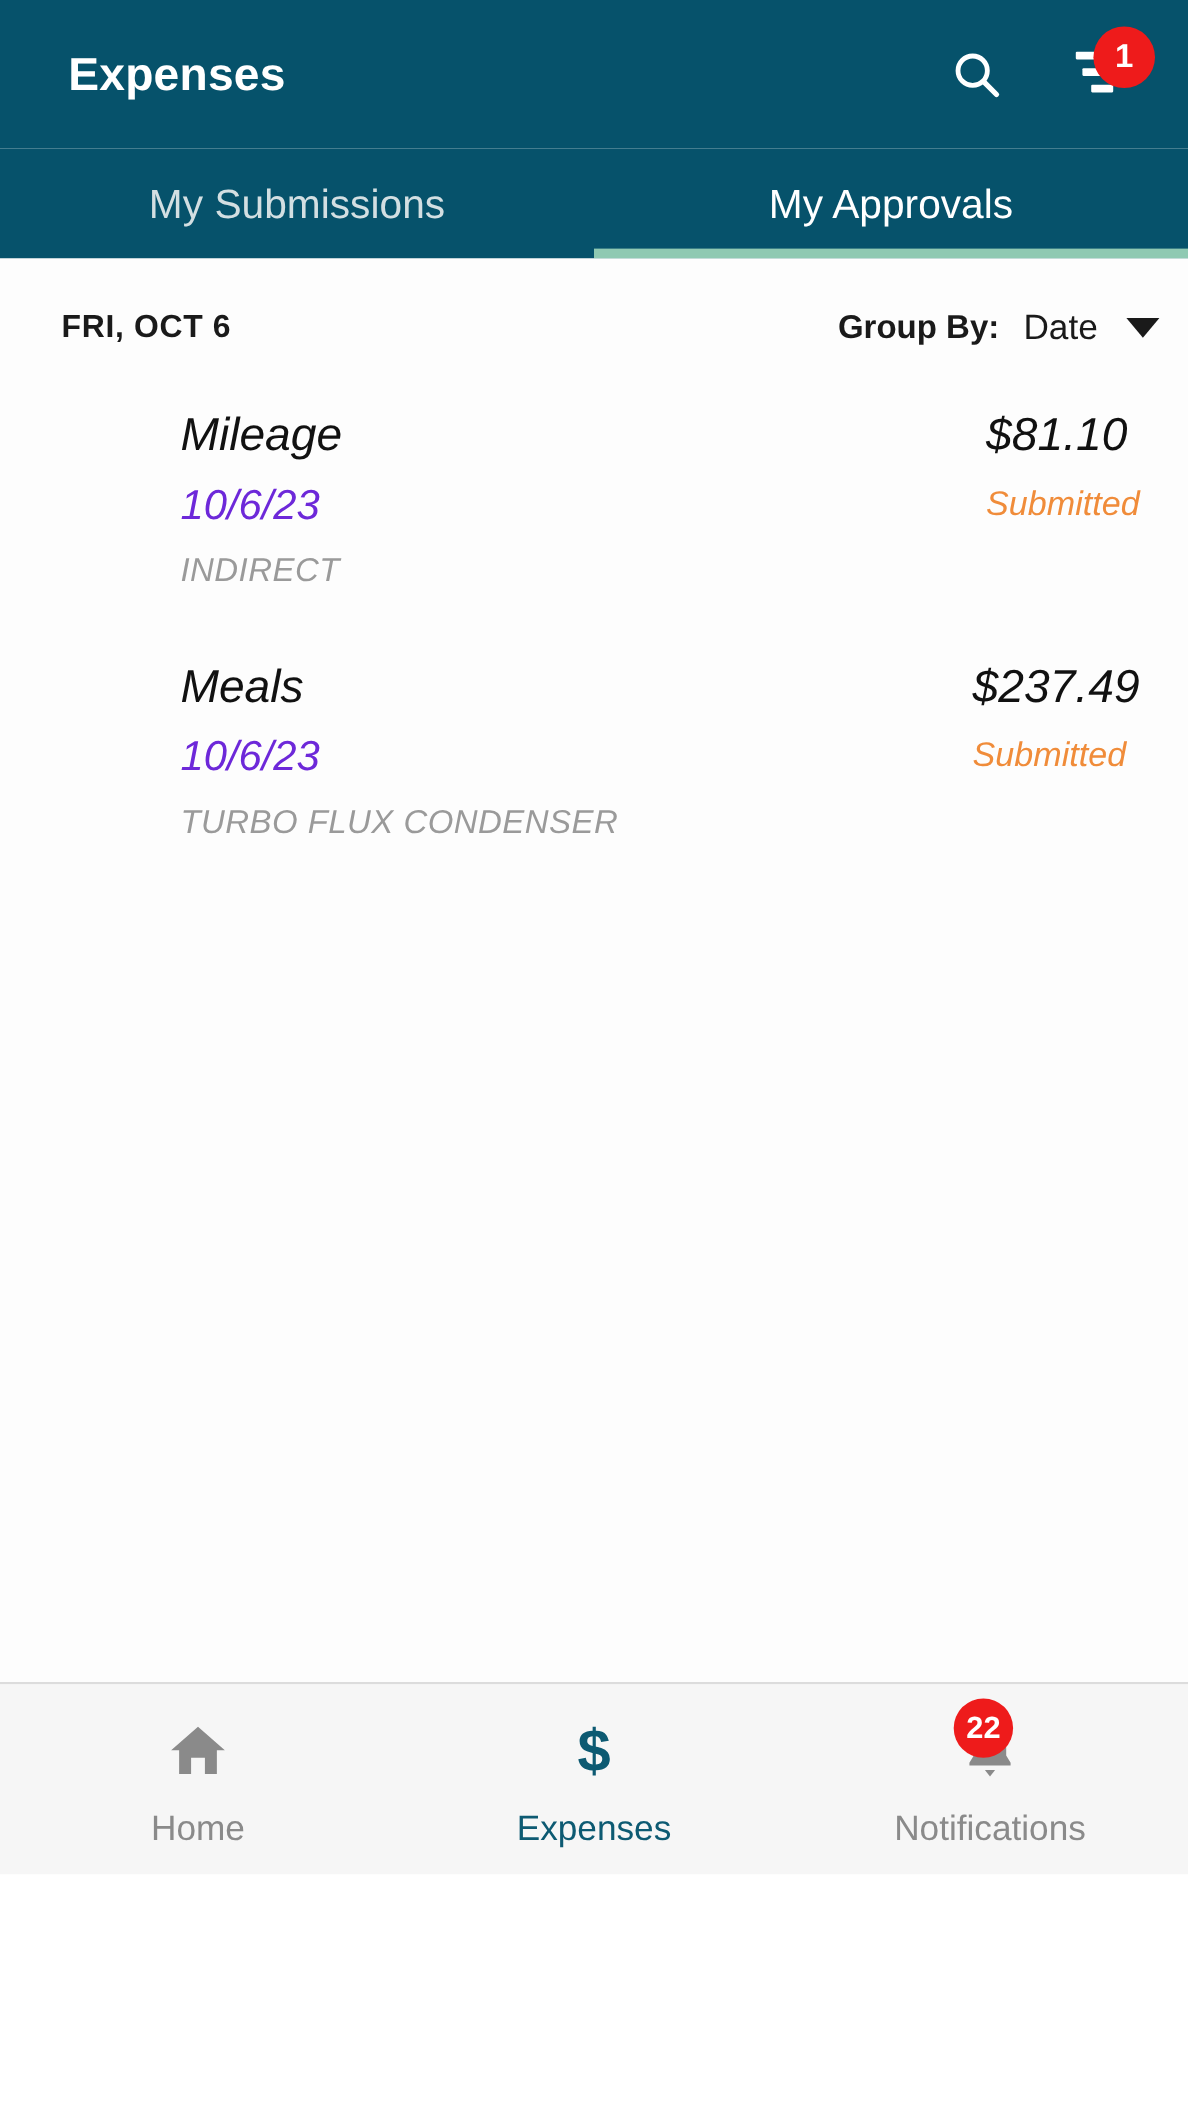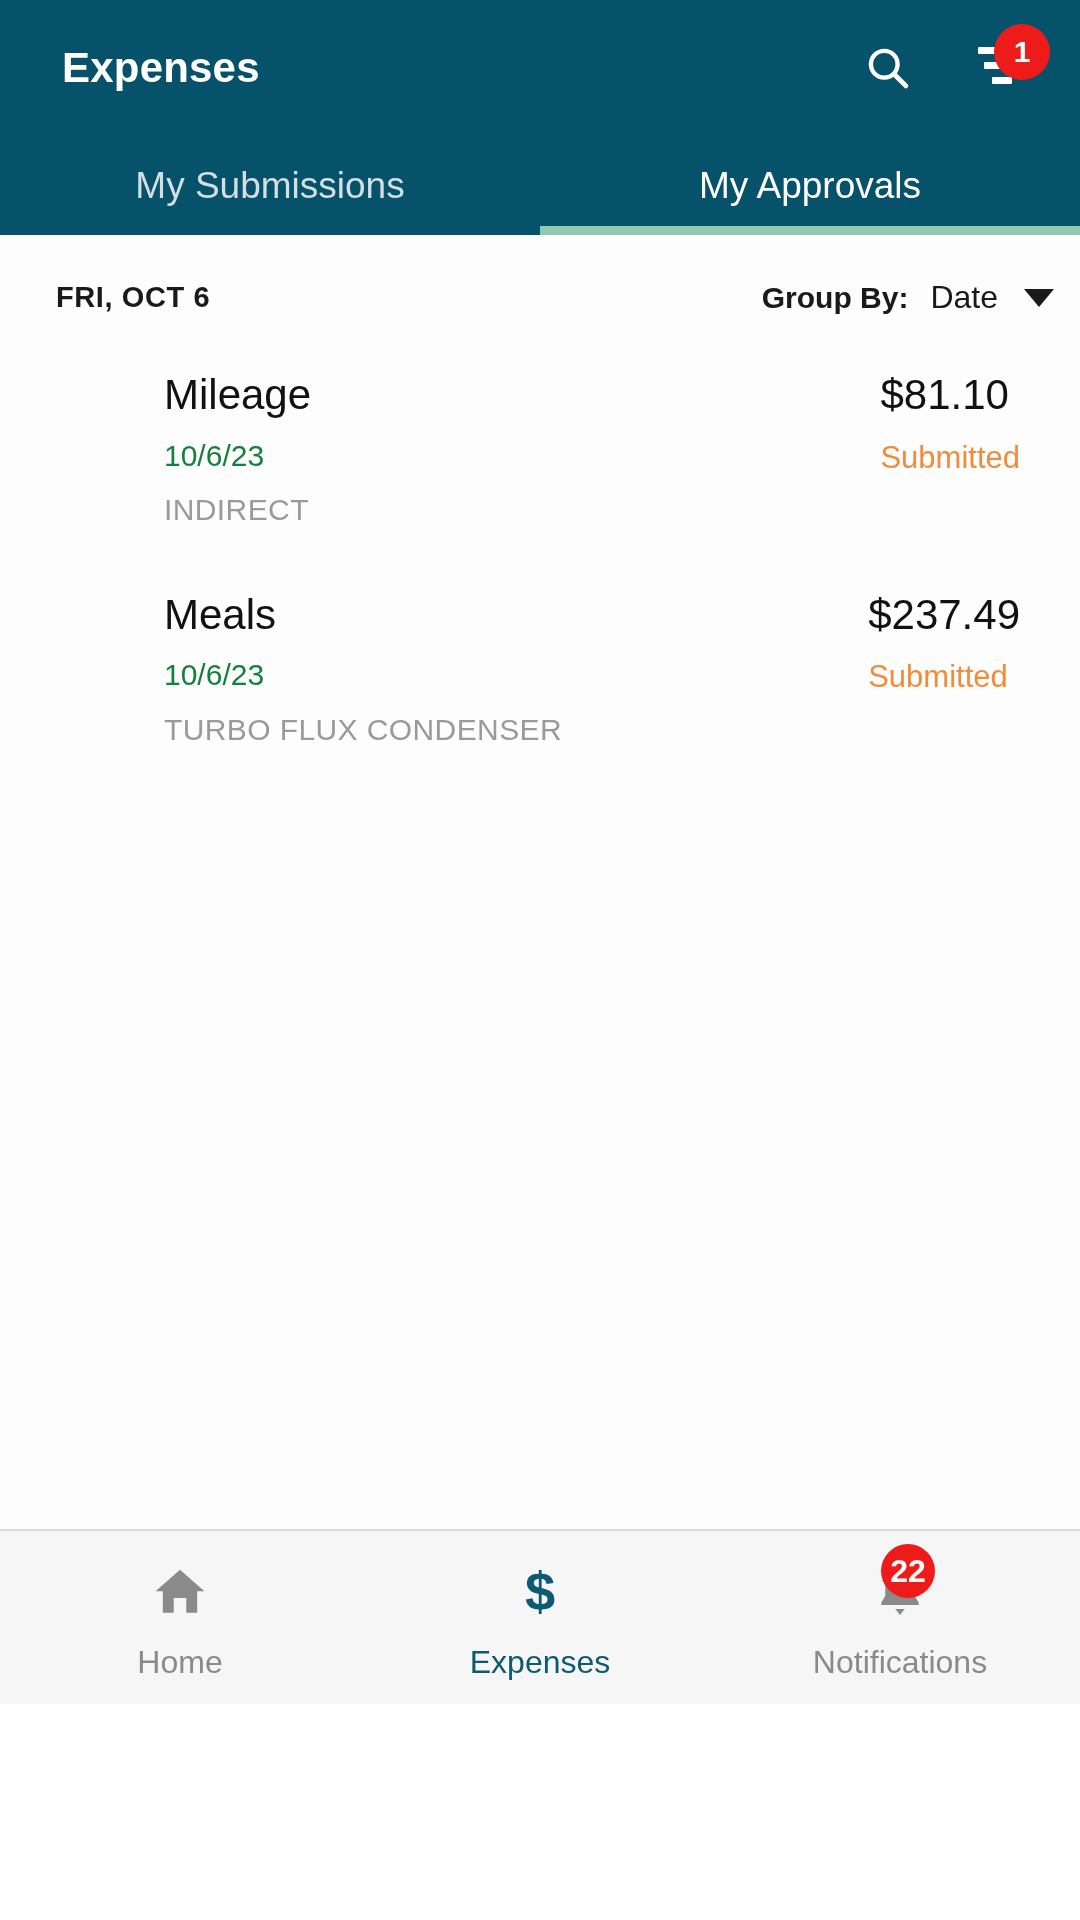--- a/index.html
+++ b/index.html
@@ -129,36 +129,37 @@
     width:0; height:0;
     border-left:15px solid transparent;
     border-right:15px solid transparent;
     border-top:18px solid #1a1a1a;
     margin-left:4px;
   }
 
   .expense-list { padding:54px 0 0 0; }
   .expense-row {
     display:flex;
-    padding:0 60px 0 164px;
+    padding:0 44px 0 164px;
     margin-bottom:62px;
     cursor:pointer;
+    font-style:italic;
   }
   .exp-left { flex:1 1 auto; min-width:0; }
   .exp-right { flex:0 0 auto; }
   .exp-title {
     font-size:42px;
     font-weight:400;
     color:#111111;
     line-height:1.18;
   }
   .exp-date {
-    font-size:30px;
-    font-weight:400;
-    color:#15803d;
+    font-size:38px;
+    font-weight:400;
+    color:#6d28d9;
     margin-top:19px;
     line-height:1.15;
   }
   .exp-category {
     font-size:30px;
     font-weight:400;
     color:#9a9a9a;
     margin-top:20px;
     letter-spacing:.4px;
     line-height:1.15;
@@ -198,23 +199,23 @@
     width:74px; height:66px;
     display:flex; align-items:center; justify-content:center;
   }
   .navlabel {
     font-size:32px;
     color:#8a8a8a;
     line-height:1;
   }
   .navitem.active .navlabel { color:#0d5a72; }
   .badge-nav {
-    top:-14px; right:2px;
+    top:-14px; right:16px;
     min-width:54px; height:54px;
-    font-size:32px;
+    font-size:28px;
     padding:0 4px;
   }
 </style>
 </head>
 <body>
 
 <div id="app">
 
   <div class="appbar">
     <div class="appbar-title">Expenses</div>

